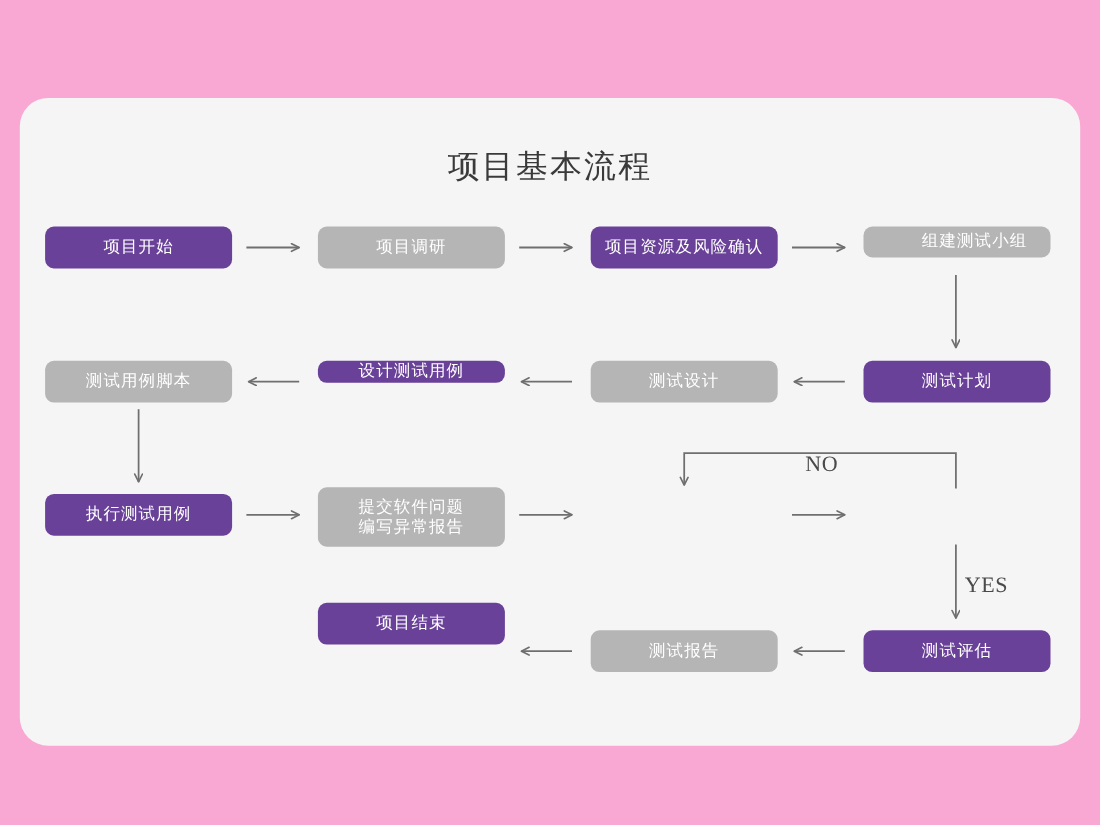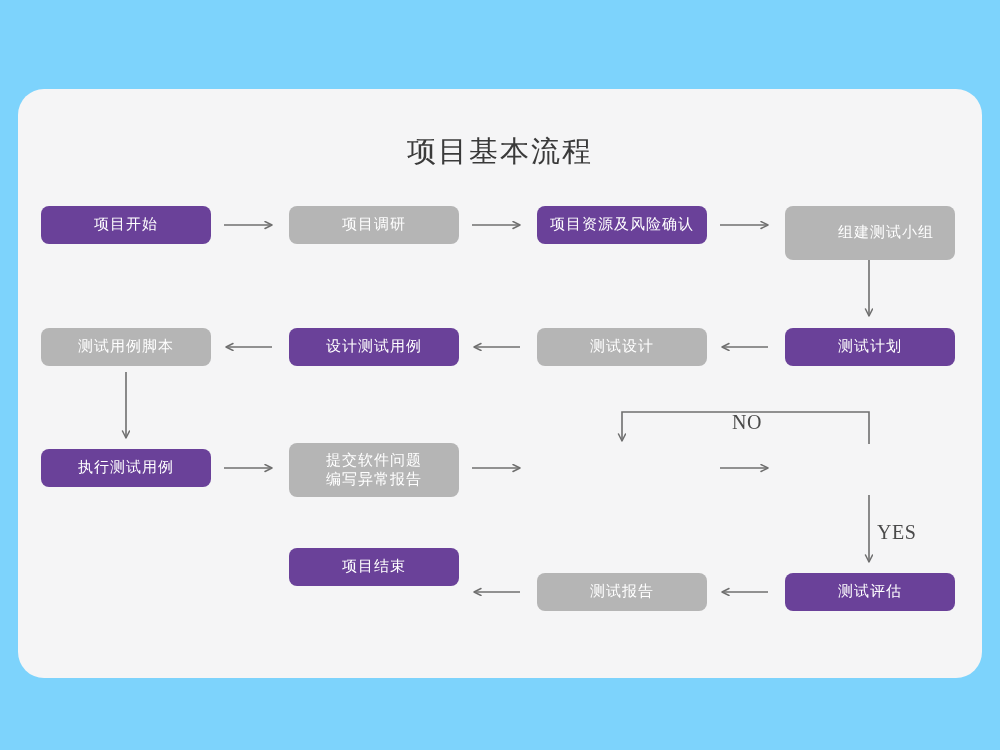--- a/index.html
+++ b/index.html
@@ -11,21 +11,21 @@
     width: 1000px;
     height: 750px;
     font-family: "Liberation Sans", "DejaVu Sans", sans-serif;
     overflow: hidden;
   }
 
   #stage {
     position: relative;
     width: 1000px;
     height: 750px;
-    background: #7dd3fc;
+    background: #f9a8d4;
   }
 
   #card {
     position: absolute;
     left: 18px;
     top: 89px;
     width: 964px;
     height: 589px;
     background: #f5f5f6;
     border-radius: 26px;
@@ -121,24 +121,24 @@
       </g>
     </svg>
   </div>
 
   <div class="edge-label" style="left:732px;top:411px;">NO</div>
   <div class="edge-label" style="left:877px;top:521px;">YES</div>
 
   <div class="node purple" style="left:41px;  top:206px; width:170px; height:38px;">项目开始</div>
   <div class="node gray" style="left:289px; top:206px; width:170px; height:38px;">项目调研</div>
   <div class="node purple" style="left:537px; top:206px; width:170px; height:38px;">项目资源及风险确认</div>
-  <div class="node gray" style="left:785px; top:206px; width:170px; height:54px;padding-left:32px;">组建测试小组</div>
+  <div class="node gray" style="left:785px; top:206px; width:170px; height:28px;padding-left:32px;">组建测试小组</div>
 
   <div class="node gray" style="left:41px;  top:328px; width:170px; height:38px;">测试用例脚本</div>
-  <div class="node purple" style="left:289px; top:328px; width:170px; height:38px;">设计测试用例</div>
+  <div class="node purple" style="left:289px; top:328px; width:170px; height:20px;">设计测试用例</div>
   <div class="node gray" style="left:537px; top:328px; width:170px; height:38px;">测试设计</div>
   <div class="node purple" style="left:785px; top:328px; width:170px; height:38px;">测试计划</div>
 
   <div class="node purple" style="left:41px;  top:449px; width:170px; height:38px;">执行测试用例</div>
   <div class="node gray" style="left:289px; top:443px; width:170px; height:54px;">提交软件问题
 编写异常报告</div>
 
   <div class="node purple" style="left:289px; top:548px; width:170px; height:38px;">项目结束</div>
   <div class="node gray" style="left:537px; top:573px; width:170px; height:38px;">测试报告</div>
   <div class="node purple" style="left:785px; top:573px; width:170px; height:38px;">测试评估</div>

